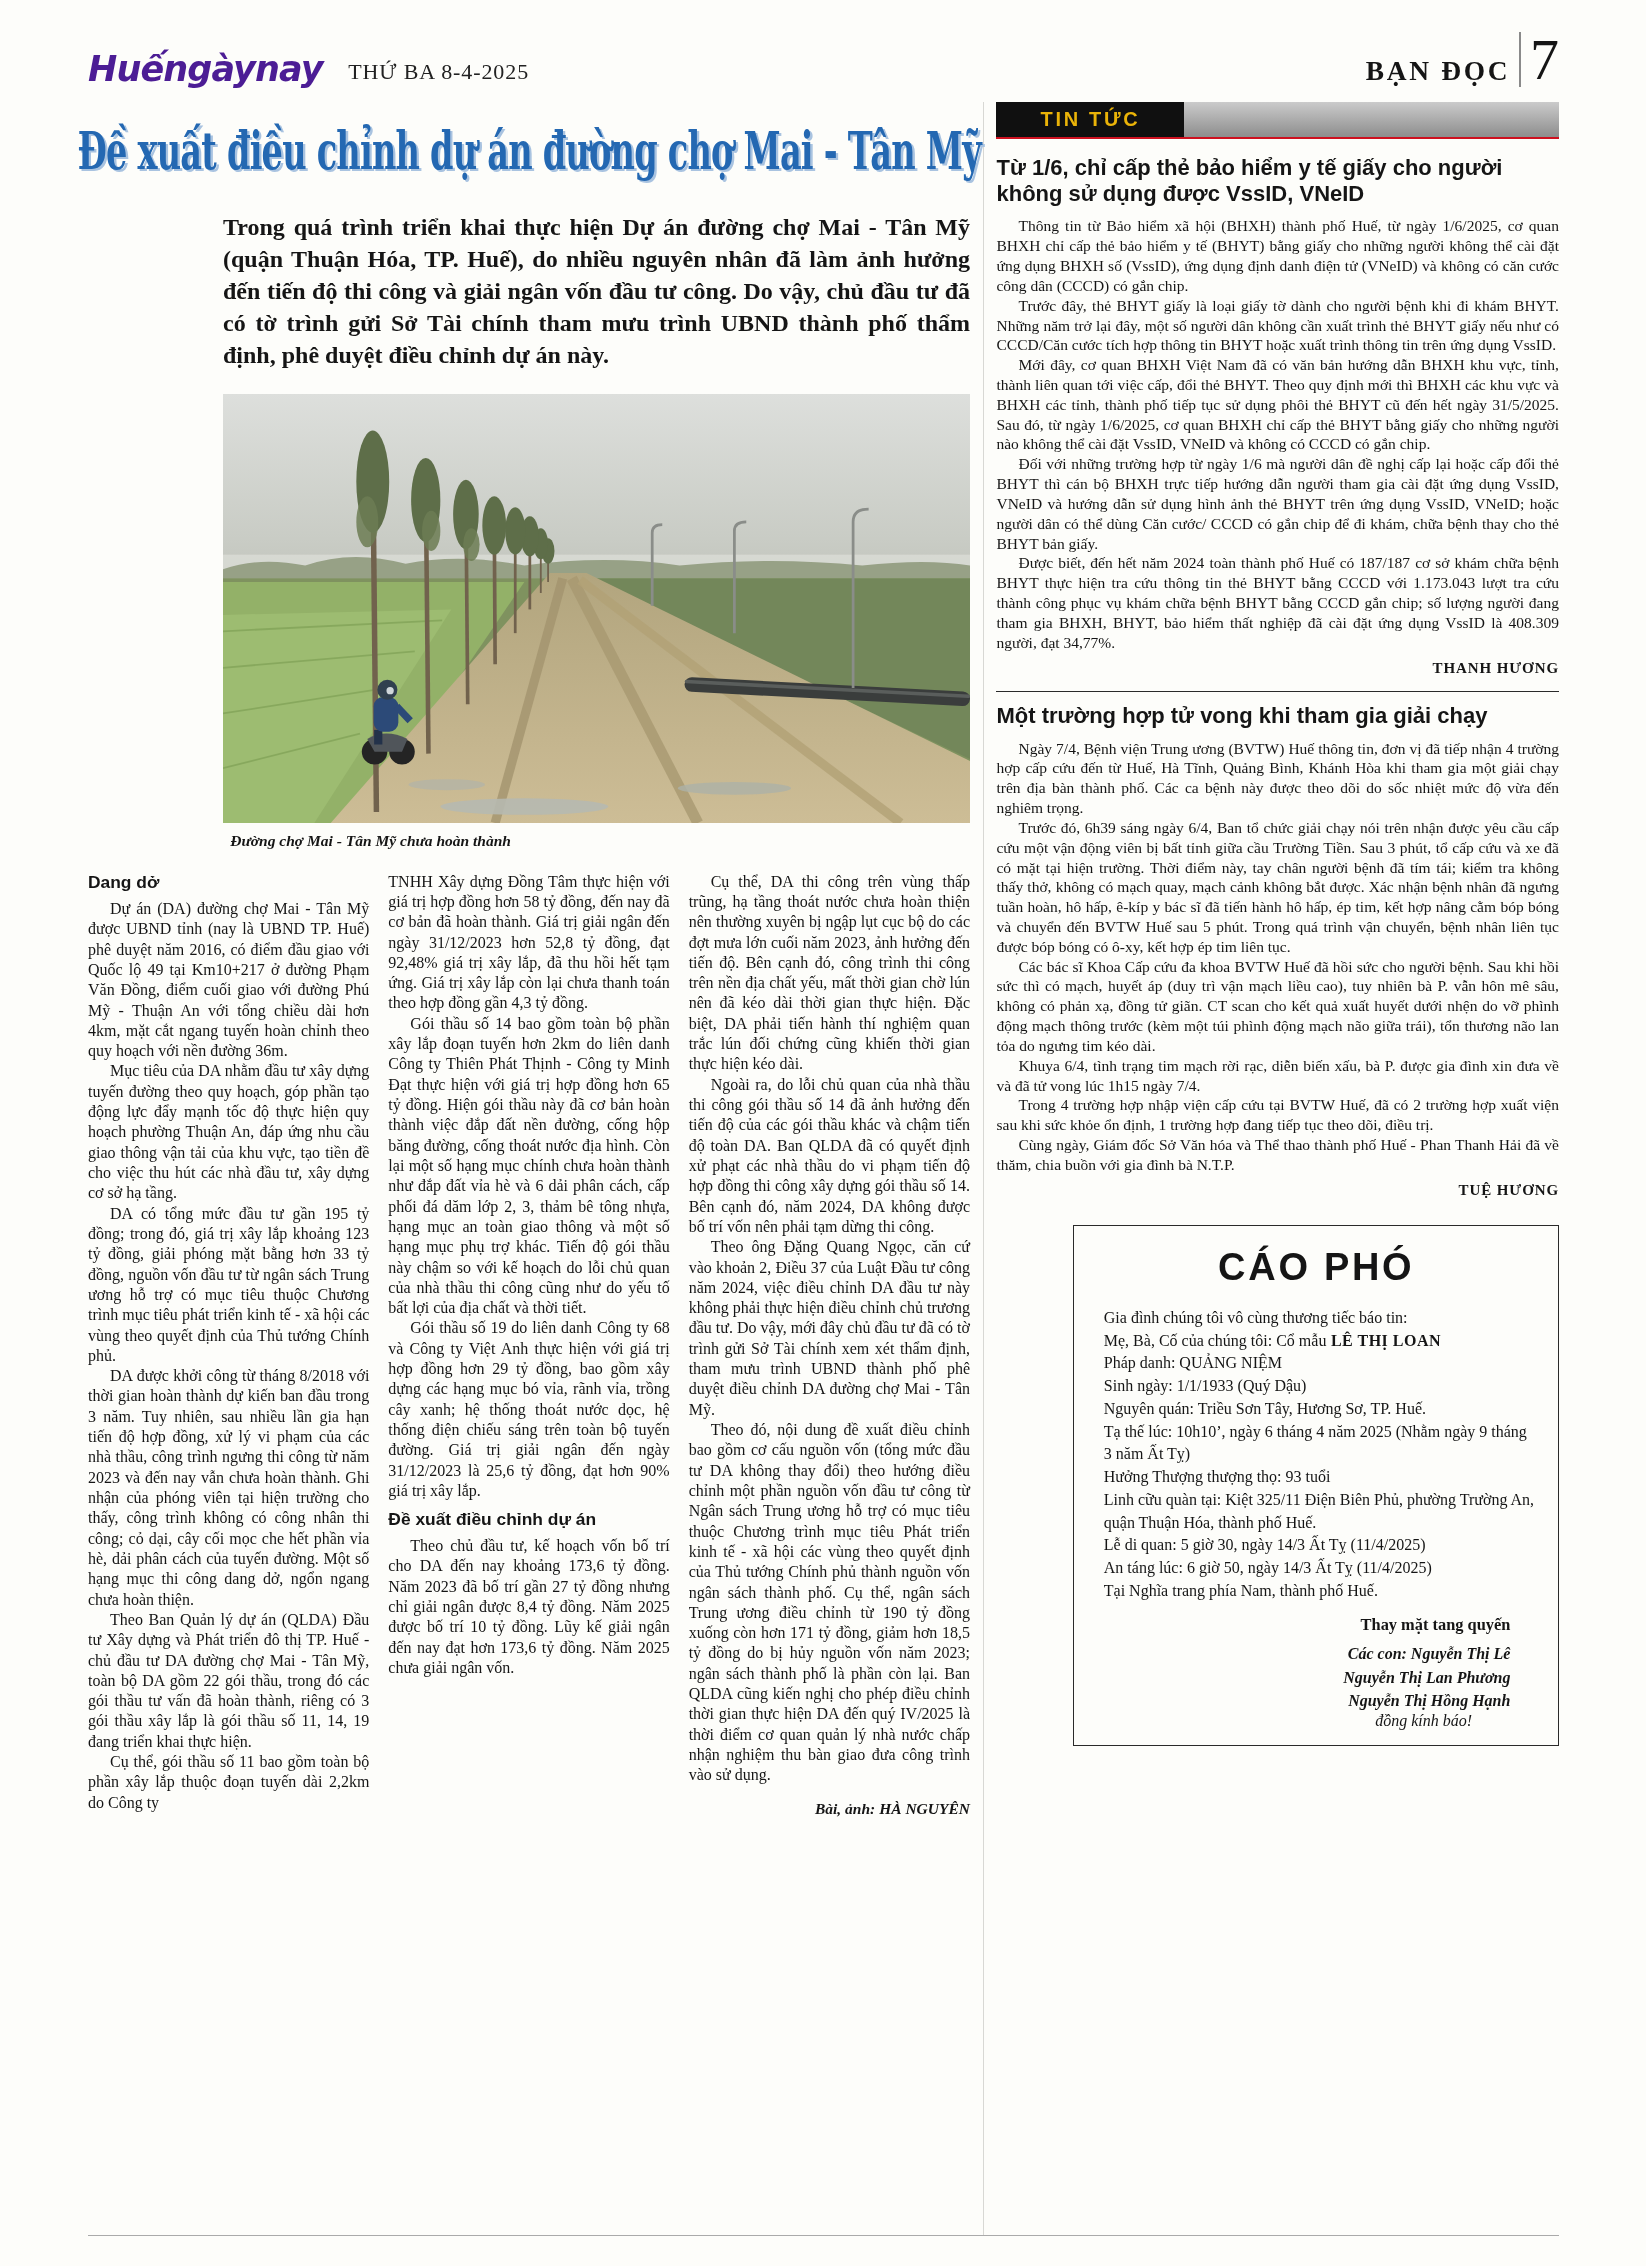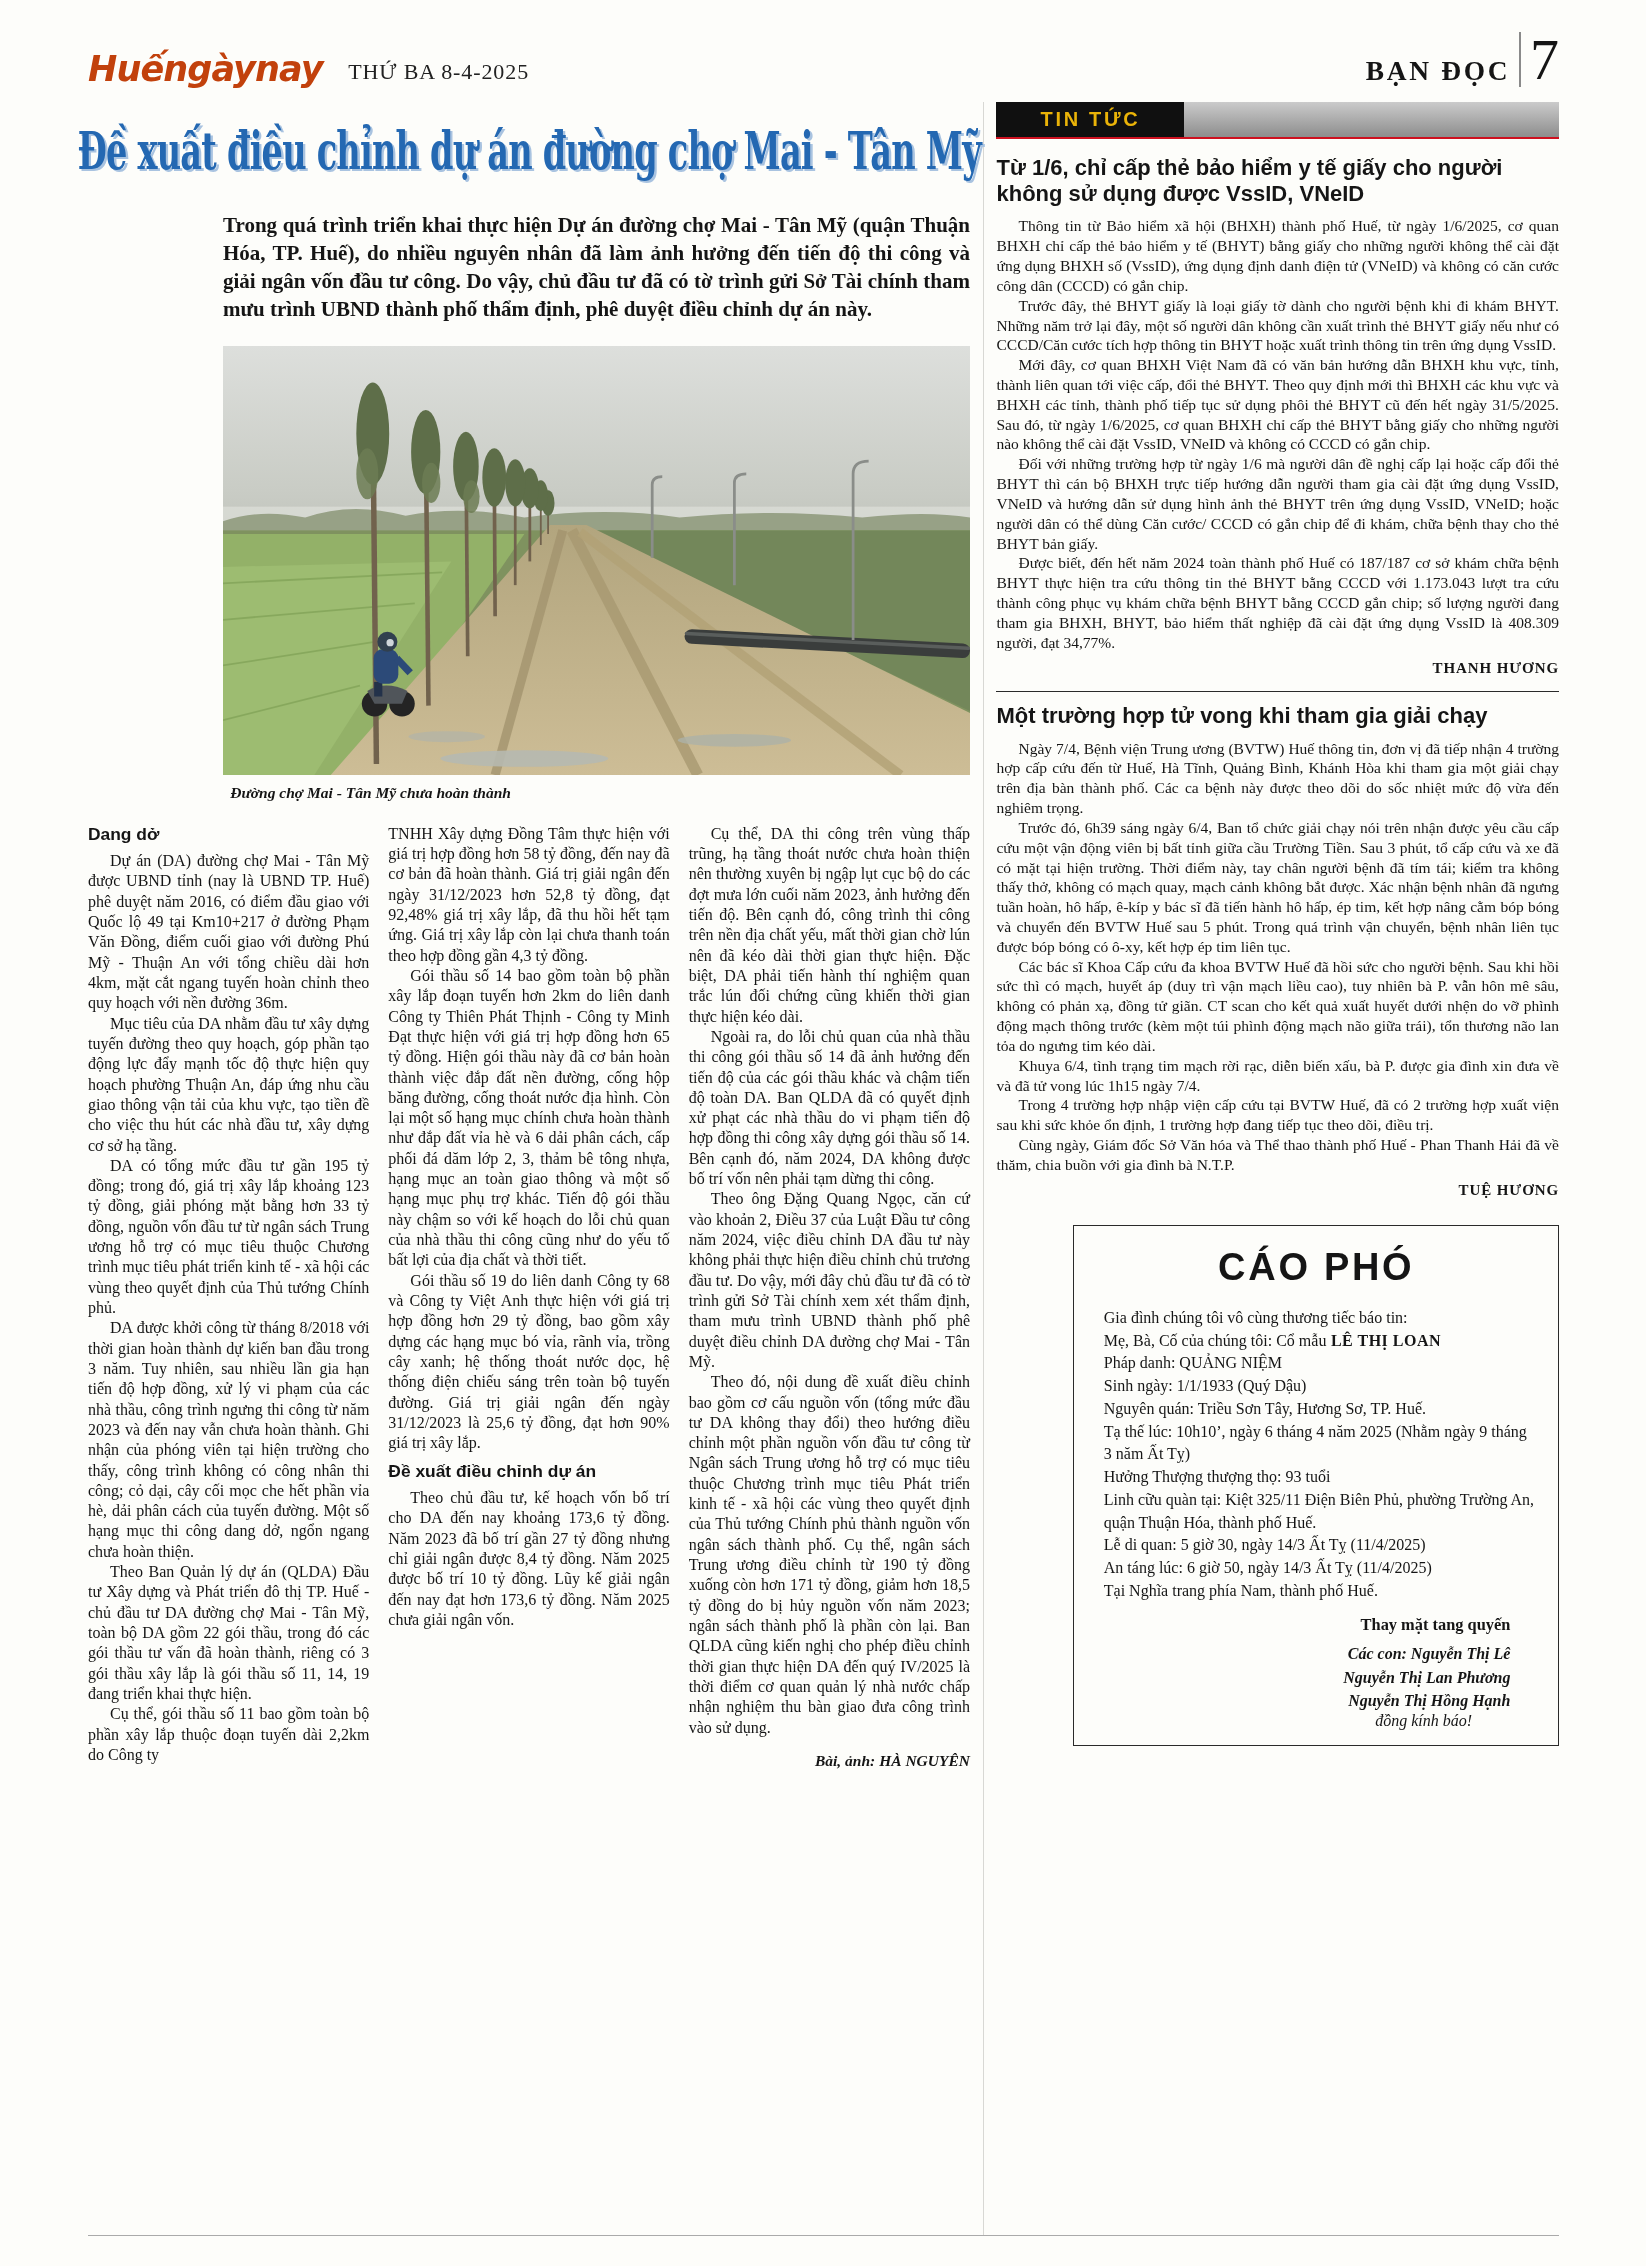--- a/index.html
+++ b/index.html
@@ -7,39 +7,39 @@
   .page {
     width:1647px; height:2267px; margin:0 auto; background:#fdfdfa;
     padding:27.4px 88px 31px; display:flex; flex-direction:column;
     font-family:"Liberation Serif","DejaVu Serif",serif; color:#151515;
     position:relative; overflow:hidden;
   }
   
   .masthead { display:flex; justify-content:space-between; align-items:flex-end; height:60px; margin-bottom:14.6px; }
   .mast-left { display:flex; align-items:flex-end; gap:25.6px; }
   .logo { font-family:"DejaVu Sans","Liberation Sans",sans-serif; font-weight:bold; font-style:italic;
-          font-size:35px; color:#c2410c; letter-spacing:-0.9px; line-height:1; }
+          font-size:35px; color:#4c1d95; letter-spacing:-0.9px; line-height:1; }
   .mast-date { font-size:22px; letter-spacing:0.9px; color:#222; padding-bottom:2.7px; }
   .mast-right { display:flex; align-items:flex-end; gap:9px; }
   .section-name { font-size:27.4px; font-weight:bold; letter-spacing:2.7px; }
   .mast-divider { width:1.8px; height:55px; background:#8a8a8a; }
   .page-number { font-size:58px; line-height:0.95; }
   
   .content { display:flex; flex:1; gap:12.8px; }
   .main-col { width:882px; display:flex; flex-direction:column; }
   .divider-v { width:0.9px; background:#d8d8d4; }
   .side-col { flex:1; display:flex; flex-direction:column; }
   
   .main-title { height:88px; display:flex; align-items:center; justify-content:center; margin:3.7px 0 18.3px; }
   .main-title span {
     font-family:"DejaVu Serif",serif; font-weight:bold; font-size:39px; color:#2468b2;
     white-space:nowrap; transform:scale(0.86,1.34); letter-spacing:-0.9px;
     text-shadow:2.7px 1.8px 0 #a9c3e0;
   }
-  .lede { margin:0 0 22px 135px; width:747px; font-weight:bold; font-size:21px;
+  .lede { margin:0 0 22px 135px; width:747px; font-weight:bold; font-size:24px;
           line-height:1.33; text-align:justify;font-family:Liberation Serif, serif; }
   .photo-figure { margin-left:135px; width:672px; }
   .photo { display:block; width:747px; height:429px; background:#cfd1cb; }
   .caption { margin:9.1px 0 0 7.3px; font-size:15.5px; font-weight:bold; font-style:italic; }
   .body-cols { display:flex; gap:19px; margin-top:22px; }
   .col { flex:1; min-width:0; }
   .subhead { font-family:"Liberation Sans","DejaVu Sans",sans-serif; font-weight:bold;
              font-size:17.4px; margin:7.3px 0 6.4px; }
   .col .subhead:first-child { margin-top:0; }
   .para { font-size:16px; line-height:1.27; text-align:justify; text-indent:22px; }

